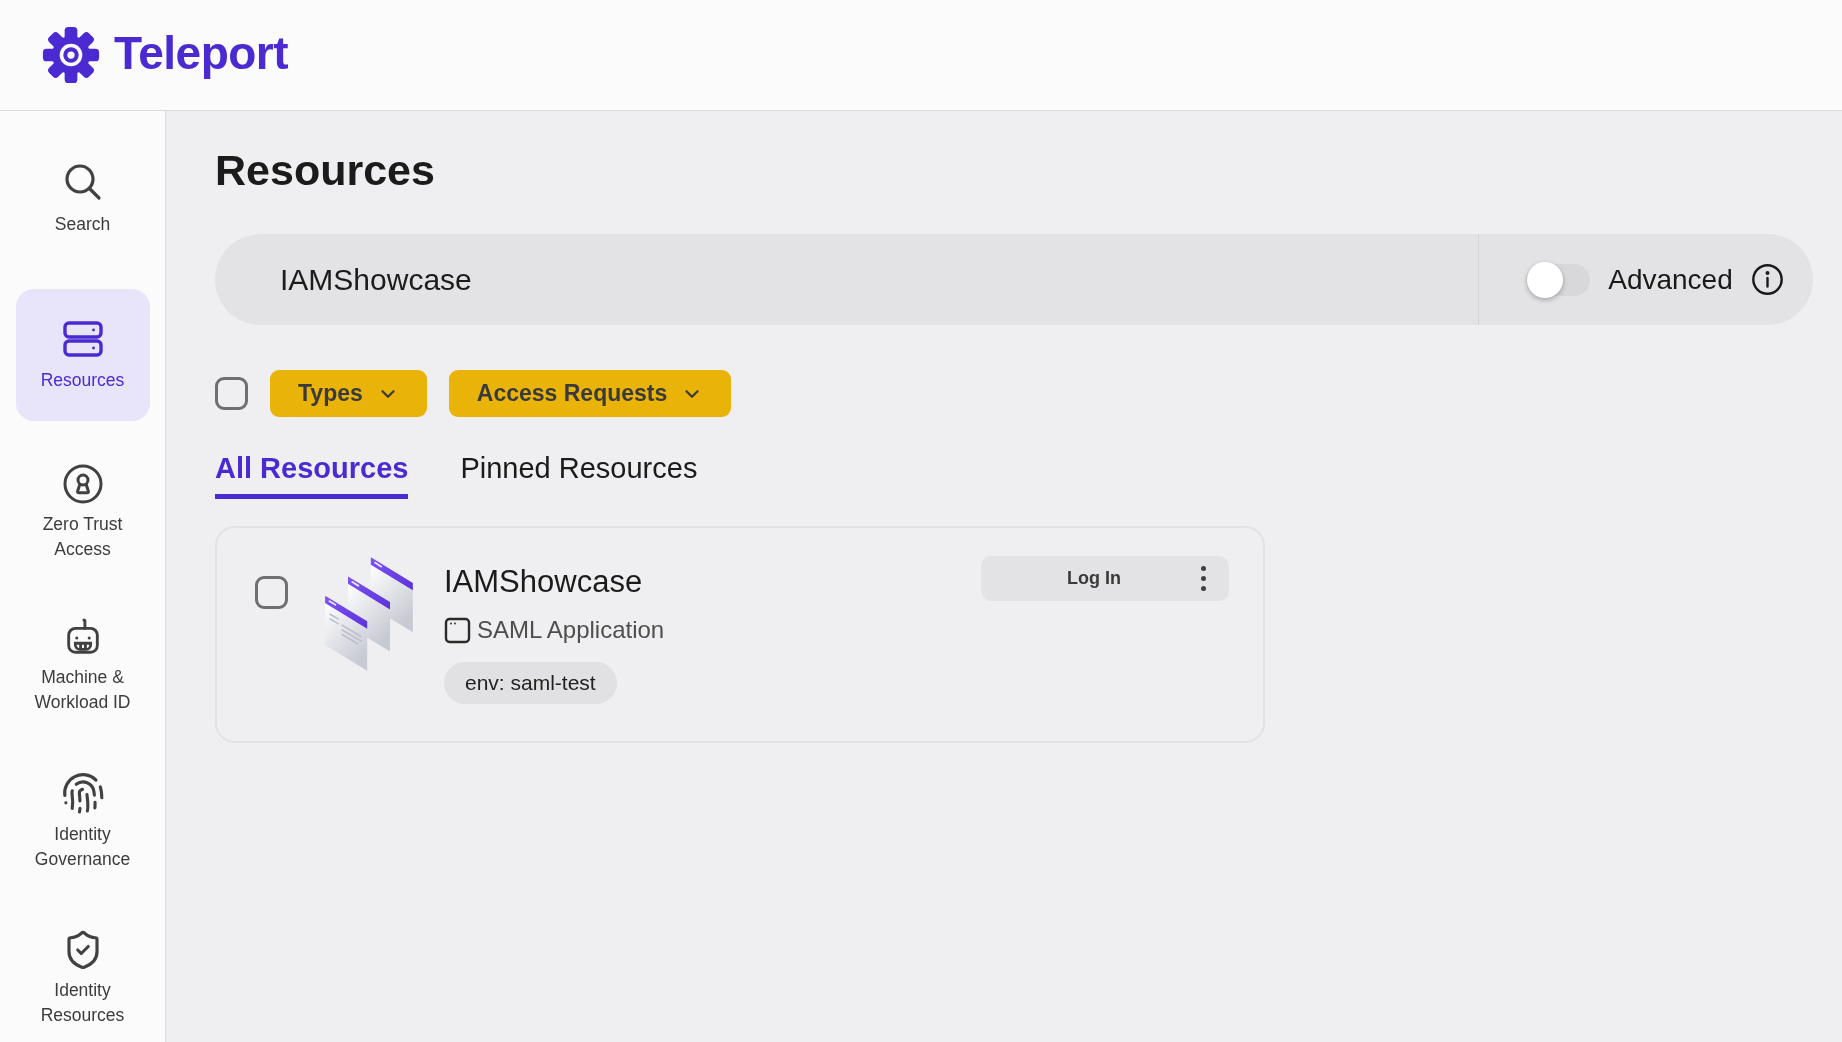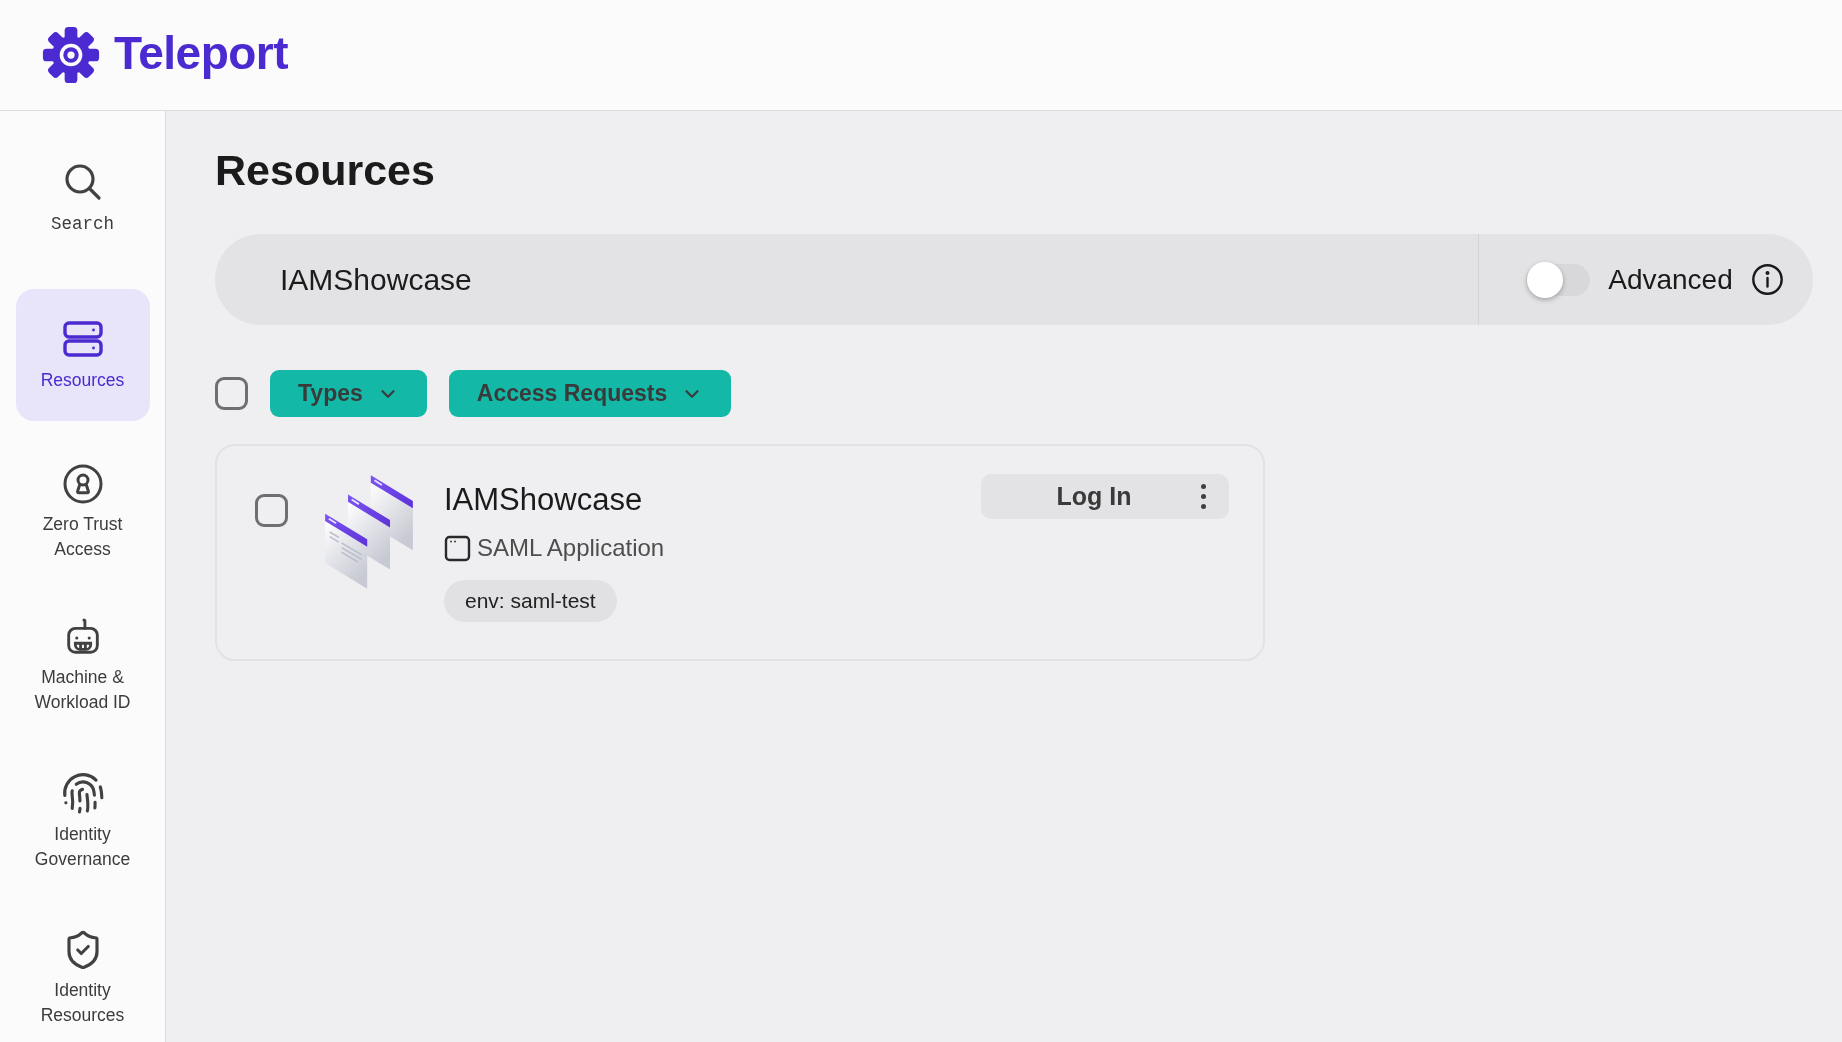--- a/index.html
+++ b/index.html
@@ -11,21 +11,21 @@
     background:#FBFBFB; border-bottom:1px solid #DCDCDE; display:flex; align-items:center; }
   .logo { display:flex; align-items:flex-start; gap:14px; margin-left:42px; cursor:pointer; }
   .logo-text { font-size:46px; font-weight:700; color:#4B2BD1; letter-spacing:-0.5px; }
 
   
   .sidebar { position:absolute; left:0; top:111px; width:166px; height:931px;
     background:#FBFBFB; border-right:1px solid #DCDCDE; display:flex; flex-direction:column; align-items:center; }
   .side-item { display:flex; flex-direction:column; align-items:center; gap:7px;
     width:150px; cursor:pointer; }
   .side-item .lbl { font-size:17.5px; line-height:25px; color:#3C3C3C; text-align:center; width:118px; }
-  .si-search      { margin-top:48px;font-family:Liberation Mono, monospace; }
+  .si-search      { margin-top:48px; }
   .si-resources   { margin-top:52px; width:134px; height:132px; background:#E8E4F9;
                     border-radius:18px; justify-content:center; gap:8px; }
   .si-resources .lbl { color:#4B2BD1; font-weight:400; }
   .si-zta         { margin-top:42px; }
   .si-machine     { margin-top:54px; }
   .si-governance  { margin-top:56px; }
   .si-security    { margin-top:57px; }
 
   
   .main { position:absolute; left:167px; top:111px; width:1675px; height:931px;
@@ -42,21 +42,21 @@
   .toggle { width:64px; height:32px; background:#D8D8DB; border-radius:16px;
     position:relative; cursor:pointer; flex:0 0 auto; }
   .toggle .knob { position:absolute; left:1px; top:-2px; width:36px; height:36px;
     border-radius:50%; background:#FFFFFF; box-shadow:0 2px 5px rgba(0,0,0,.28); }
   .adv-label { font-size:28px; color:#1A1A1A; }
 
   
   .filter-row { margin-top:45px; display:flex; align-items:center; gap:22px; }
   .checkbox { width:33px; height:33px; border:3px solid #6E6E73; border-radius:9px;
     background:transparent; cursor:pointer; flex:0 0 auto; }
-  .drop-pill { height:47px; background:#14b8a6; border-radius:9px; display:flex;
+  .drop-pill { height:47px; background:#eab308; border-radius:9px; display:flex;
     align-items:center; gap:14px; padding:0 28px; cursor:pointer; }
   .drop-pill span { font-size:23px; font-weight:700; color:#3A3A3A; }
 
   
   .tabs { margin-top:34px; display:flex; gap:52px; }
   .tab { font-size:29px; line-height:34px; padding-bottom:9px; cursor:pointer; color:#1B1B1B; }
   .tab.active { color:#4B2BD1; font-weight:700; border-bottom:5px solid #4B2BD1; }
 
   
   .card { margin-top:27px; width:1050px; height:217px; border:2px solid #E2E2E4;
@@ -65,21 +65,21 @@
   .app-icon { margin:22px 0 0 22px; flex:0 0 auto; }
   .card-text { margin-left:16px; padding-top:36px; display:flex; flex-direction:column; }
   .res-name { font-size:31px; color:#1B1B1B; font-weight:500; }
   .kind-row { margin-top:16px; display:flex; align-items:center; gap:6px; }
   .kind-row .kind { font-size:24px; color:#4E4E4E; }
   .badge { margin-top:18px; align-self:flex-start; background:#E1E1E3; border-radius:21px;
     padding:9px 21px; font-size:21px; color:#222222; }
   .card-actions { margin-left:auto; margin-right:34px; margin-top:28px; }
   .login-pill { width:248px; height:45px; background:#E3E3E5; border-radius:10px;
     display:flex; align-items:center; }
-  .login-label { flex:1; text-align:center; font-size:25px; font-weight:700;
+  .login-label { flex:1; text-align:center; font-size:18px; font-weight:700;
     color:#3A3A3A; padding-left:30px; cursor:pointer; }
   .kebab { width:52px; height:45px; display:flex; flex-direction:column;
     align-items:center; justify-content:center; gap:5px; cursor:pointer; }
   .kebab i { width:5px; height:5px; border-radius:50%; background:#3F3F3F; }
 
   svg { display:block; }
 </style>
 </head>
 <body>
 
@@ -221,20 +221,24 @@
 
     <div class="drop-pill">
       <span>Access Requests</span>
       <svg width="22" height="22" viewBox="0 0 24 24" fill="none" stroke="#3A3A3A" stroke-width="2.4" stroke-linecap="round" stroke-linejoin="round">
           <path d="m6 9 6 6 6-6"></path>
         </svg>
     </div>
 
   </div>
 
+  <div class="tabs">
+    <div class="tab active">All Resources</div>
+    <div class="tab">Pinned Resources</div>
+  </div>
 
   <div class="card">
     <div class="checkbox"></div>
 
     <div class="app-icon">
       <svg width="118" height="128" viewBox="0 0 120 140">
         <defs>
           <linearGradient id="barGrad" x1="0" y1="0" x2="1" y2="1">
             <stop offset="0" stop-color="#7C55F2"></stop>
               <stop offset="1" stop-color="#5B32D8"></stop>

